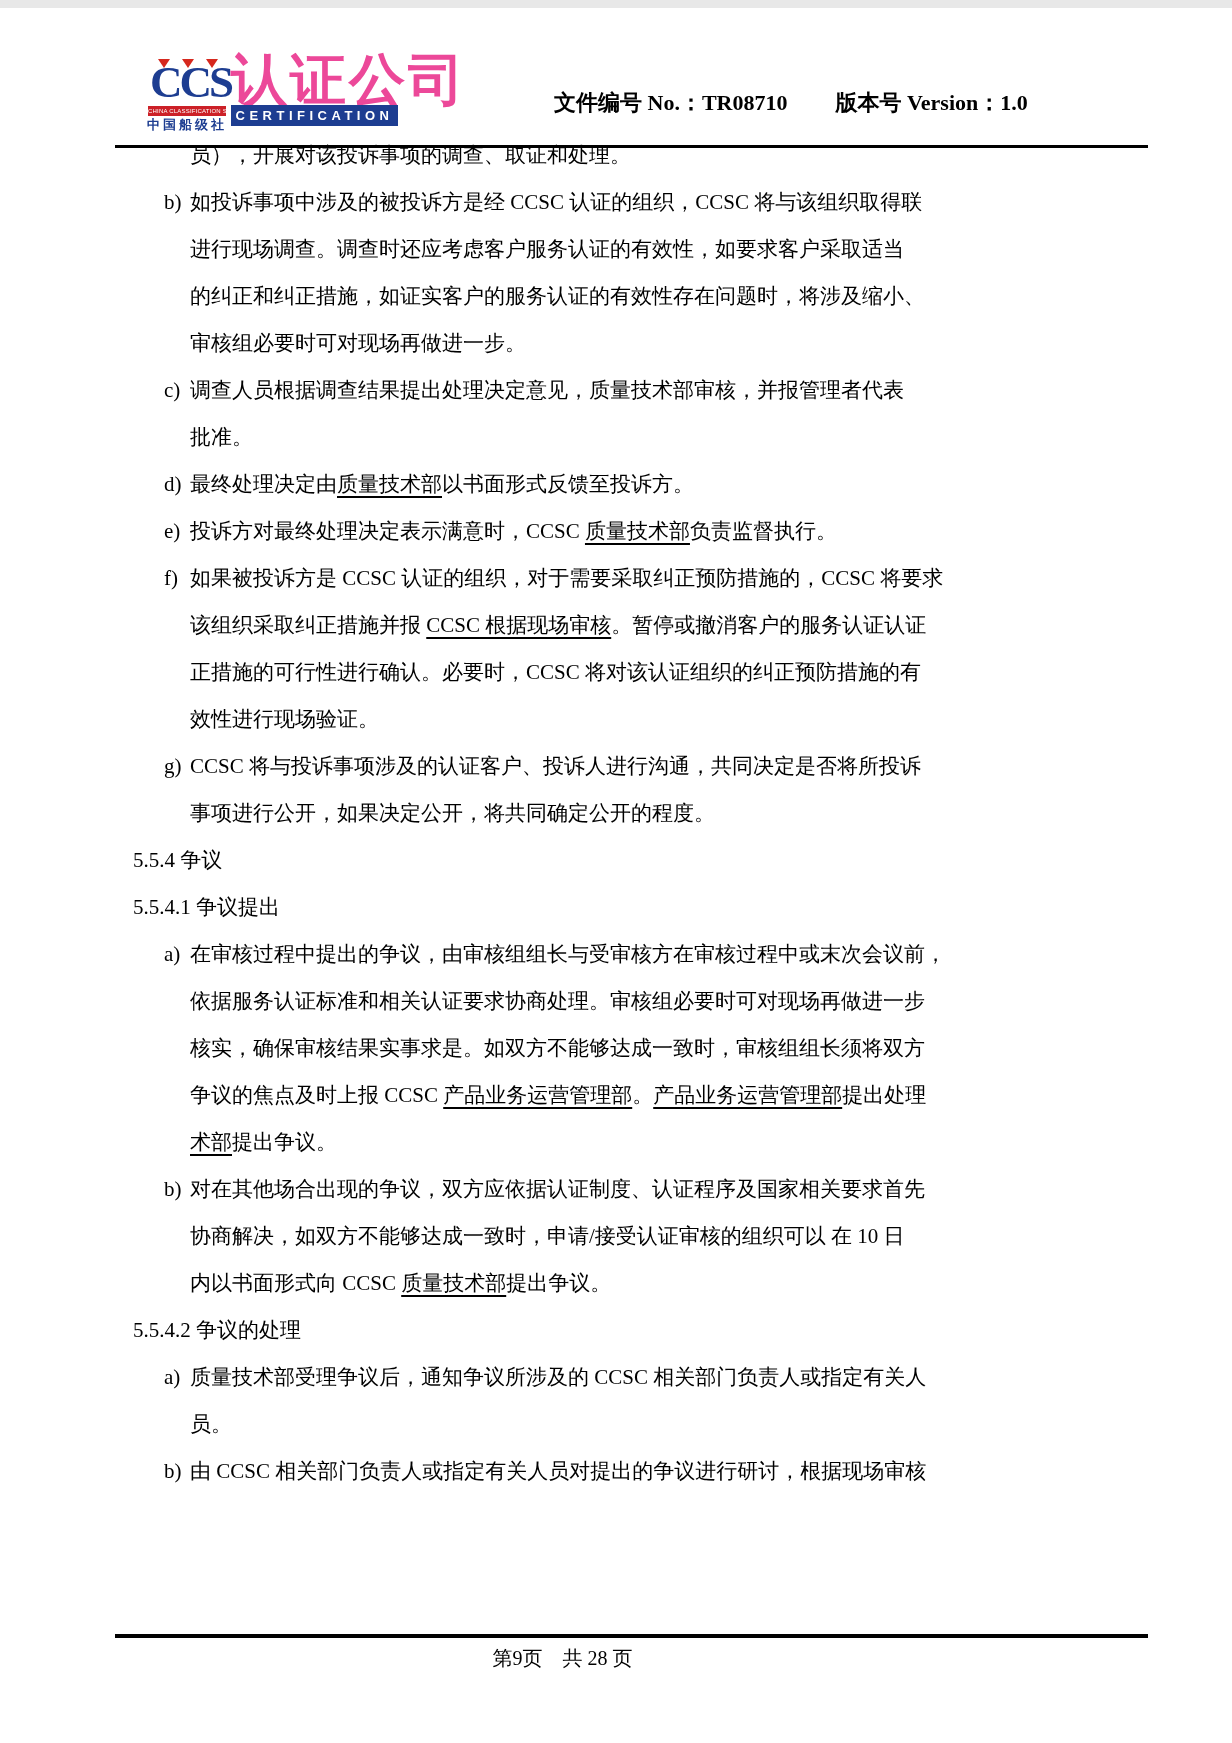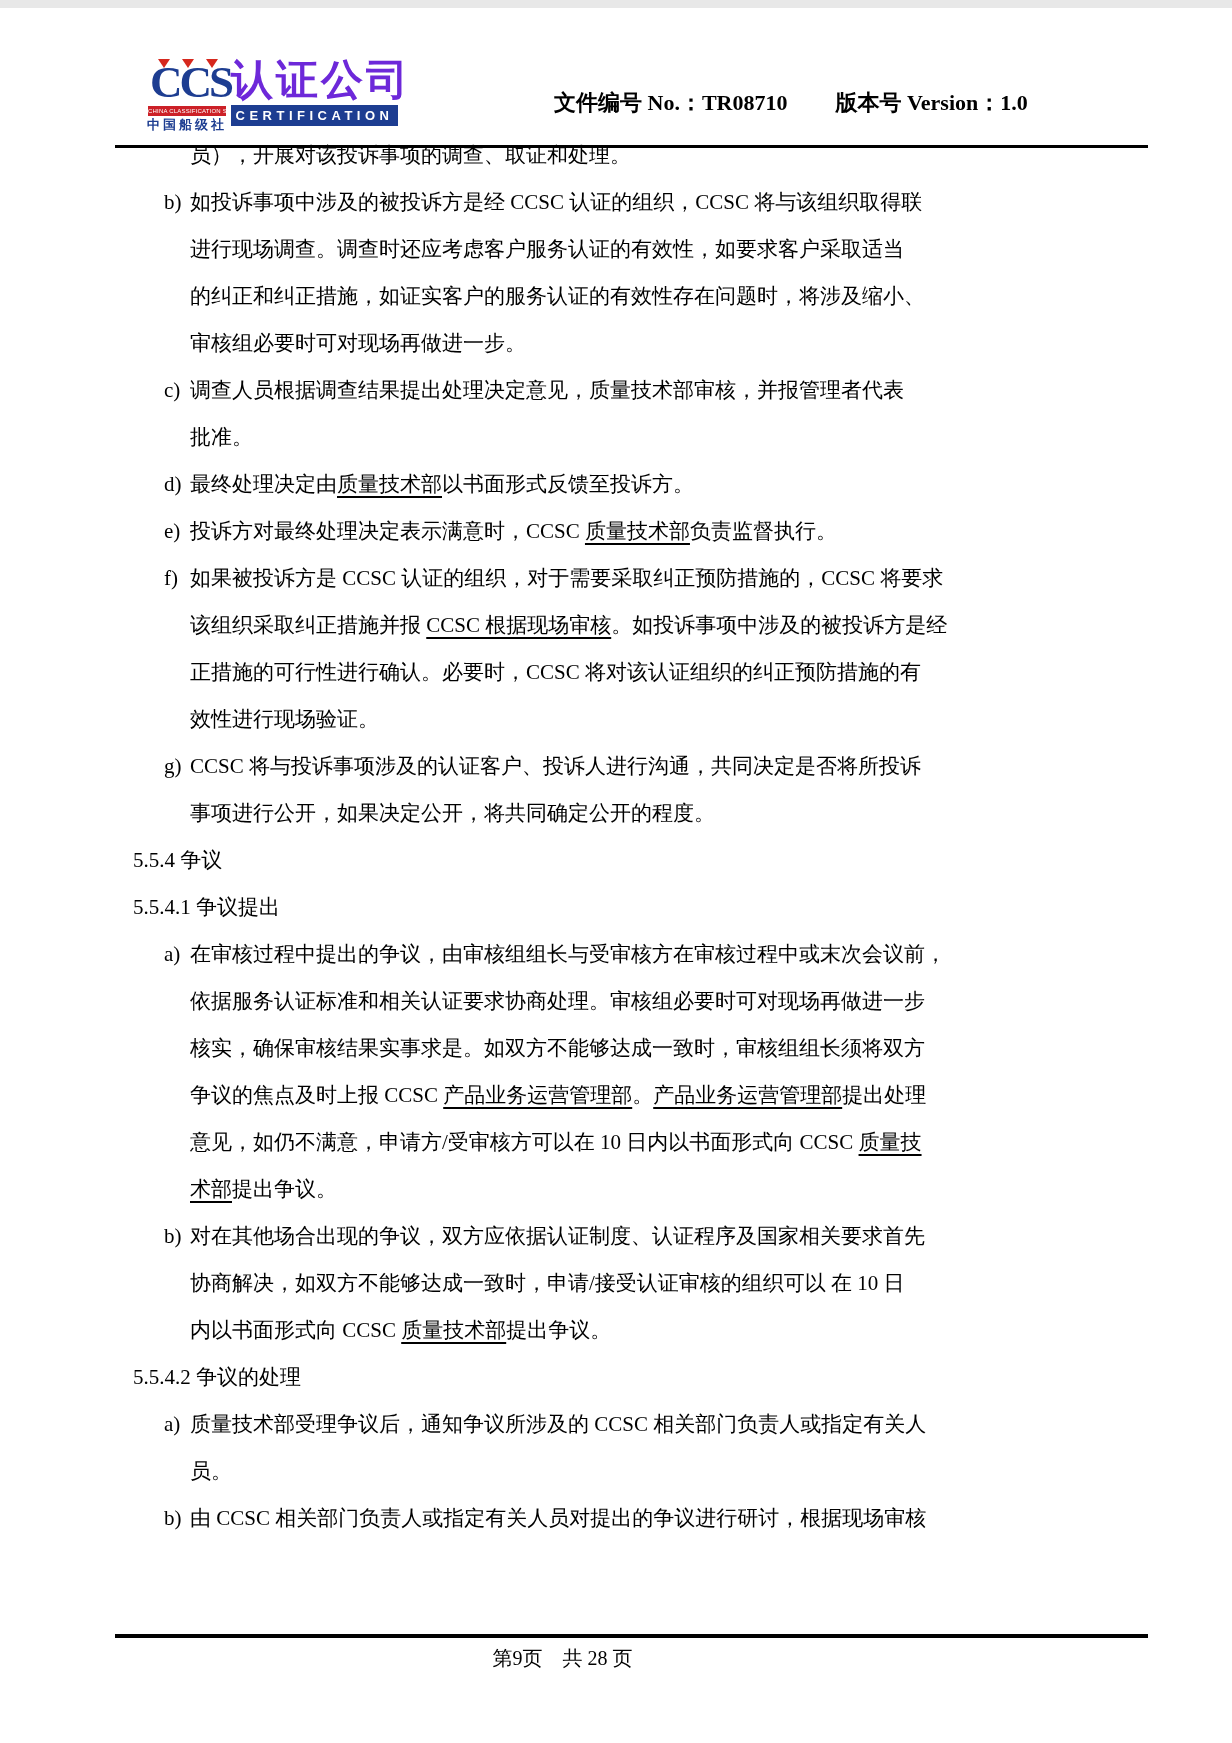--- a/index.html
+++ b/index.html
@@ -22,22 +22,22 @@
     position:absolute; left:148px; top:98px; width:78px; height:10px;
     background:#cc2027; color:#fff; font-family:"Liberation Sans", sans-serif;
     font-size:6px; line-height:10px; text-align:center; letter-spacing:0.2px;
     white-space:nowrap; overflow:hidden;
   }
   .ccs-society {
     position:absolute; left:144px; top:108px; width:86px; text-align:center;
     color:#1d3d91; font-size:13px; font-weight:bold; letter-spacing:3px; white-space:nowrap;
   }
   .company-cn {
-    position:absolute; left:231px; top:48px; color:#6d28d9;
-    font-size:42px; font-weight:bold; letter-spacing:3px; line-height:48px; white-space:nowrap;
+    position:absolute; left:231px; top:48px; color:#ec4899;
+    font-size:56px; font-weight:bold; letter-spacing:3px; line-height:48px; white-space:nowrap;
   }
   .cert-bar {
     position:absolute; left:231px; top:97px; width:167px; height:21px;
     background:#1d3d91; color:#fff; font-family:"Liberation Sans", sans-serif;
     font-weight:bold; font-size:13px; letter-spacing:4.5px; line-height:21px;
     text-align:center; white-space:nowrap;
   }
   .doc-info {
     position:absolute; left:554px; top:80px; width:600px;
     font-size:22px; line-height:30px; white-space:nowrap; display:flex; gap:48px;font-weight:bold;
@@ -101,42 +101,41 @@
         <span class="label">d)</span>
         <div class="line"><span>最终处理决定由</span><span class="u">质量技术部</span><span>以书面形式反馈至投诉方。</span></div>
       </div>
       <div class="block item">
         <span class="label">e)</span>
         <div class="line"><span>投诉方对最终处理决定表示满意时，CCSC </span><span class="u">质量技术部</span><span>负责监督执行。</span></div>
       </div>
       <div class="block item">
         <span class="label">f)</span>
         <div class="line"><span>如果被投诉方是 CCSC 认证的组织，对于需要采取纠正预防措施的，CCSC 将要求</span></div>
-        <div class="line"><span>该组织采取纠正措施并报 </span><span class="u">CCSC 根据现场审核</span><span>。如投诉事项中涉及的被投诉方是经</span></div>
+        <div class="line"><span>该组织采取纠正措施并报 </span><span class="u">CCSC 根据现场审核</span><span>。暂停或撤消客户的服务认证认证</span></div>
         <div class="line"><span>正措施的可行性进行确认。必要时，CCSC 将对该认证组织的纠正预防措施的有</span></div>
         <div class="line"><span>效性进行现场验证。</span></div>
       </div>
       <div class="block item">
         <span class="label">g)</span>
         <div class="line"><span>CCSC 将与投诉事项涉及的认证客户、投诉人进行沟通，共同决定是否将所投诉</span></div>
         <div class="line"><span>事项进行公开，如果决定公开，将共同确定公开的程度。</span></div>
       </div>
       <div class="block heading">
         <div class="line"><span>5.5.4 争议</span></div>
       </div>
       <div class="block heading">
         <div class="line"><span>5.5.4.1 争议提出</span></div>
       </div>
       <div class="block item">
         <span class="label">a)</span>
         <div class="line"><span>在审核过程中提出的争议，由审核组组长与受审核方在审核过程中或末次会议前，</span></div>
         <div class="line"><span>依据服务认证标准和相关认证要求协商处理。审核组必要时可对现场再做进一步</span></div>
         <div class="line"><span>核实，确保审核结果实事求是。如双方不能够达成一致时，审核组组长须将双方</span></div>
         <div class="line"><span>争议的焦点及时上报 CCSC </span><span class="u">产品业务运营管理部</span><span>。</span><span class="u">产品业务运营管理部</span><span>提出处理</span></div>
-        <div class="line"><span>意见，如仍不满意，申请方/受审核方可以在 10 日内以书面形式向 CCSC </span><span class="u">质量技</span></div>
         <div class="line"><span class="u">术部</span><span>提出争议。</span></div>
       </div>
       <div class="block item">
         <span class="label">b)</span>
         <div class="line"><span>对在其他场合出现的争议，双方应依据认证制度、认证程序及国家相关要求首先</span></div>
         <div class="line"><span>协商解决，如双方不能够达成一致时，申请/接受认证审核的组织可以 在 10 日</span></div>
         <div class="line"><span>内以书面形式向 CCSC </span><span class="u">质量技术部</span><span>提出争议。</span></div>
       </div>
       <div class="block heading">
         <div class="line"><span>5.5.4.2 争议的处理</span></div>

